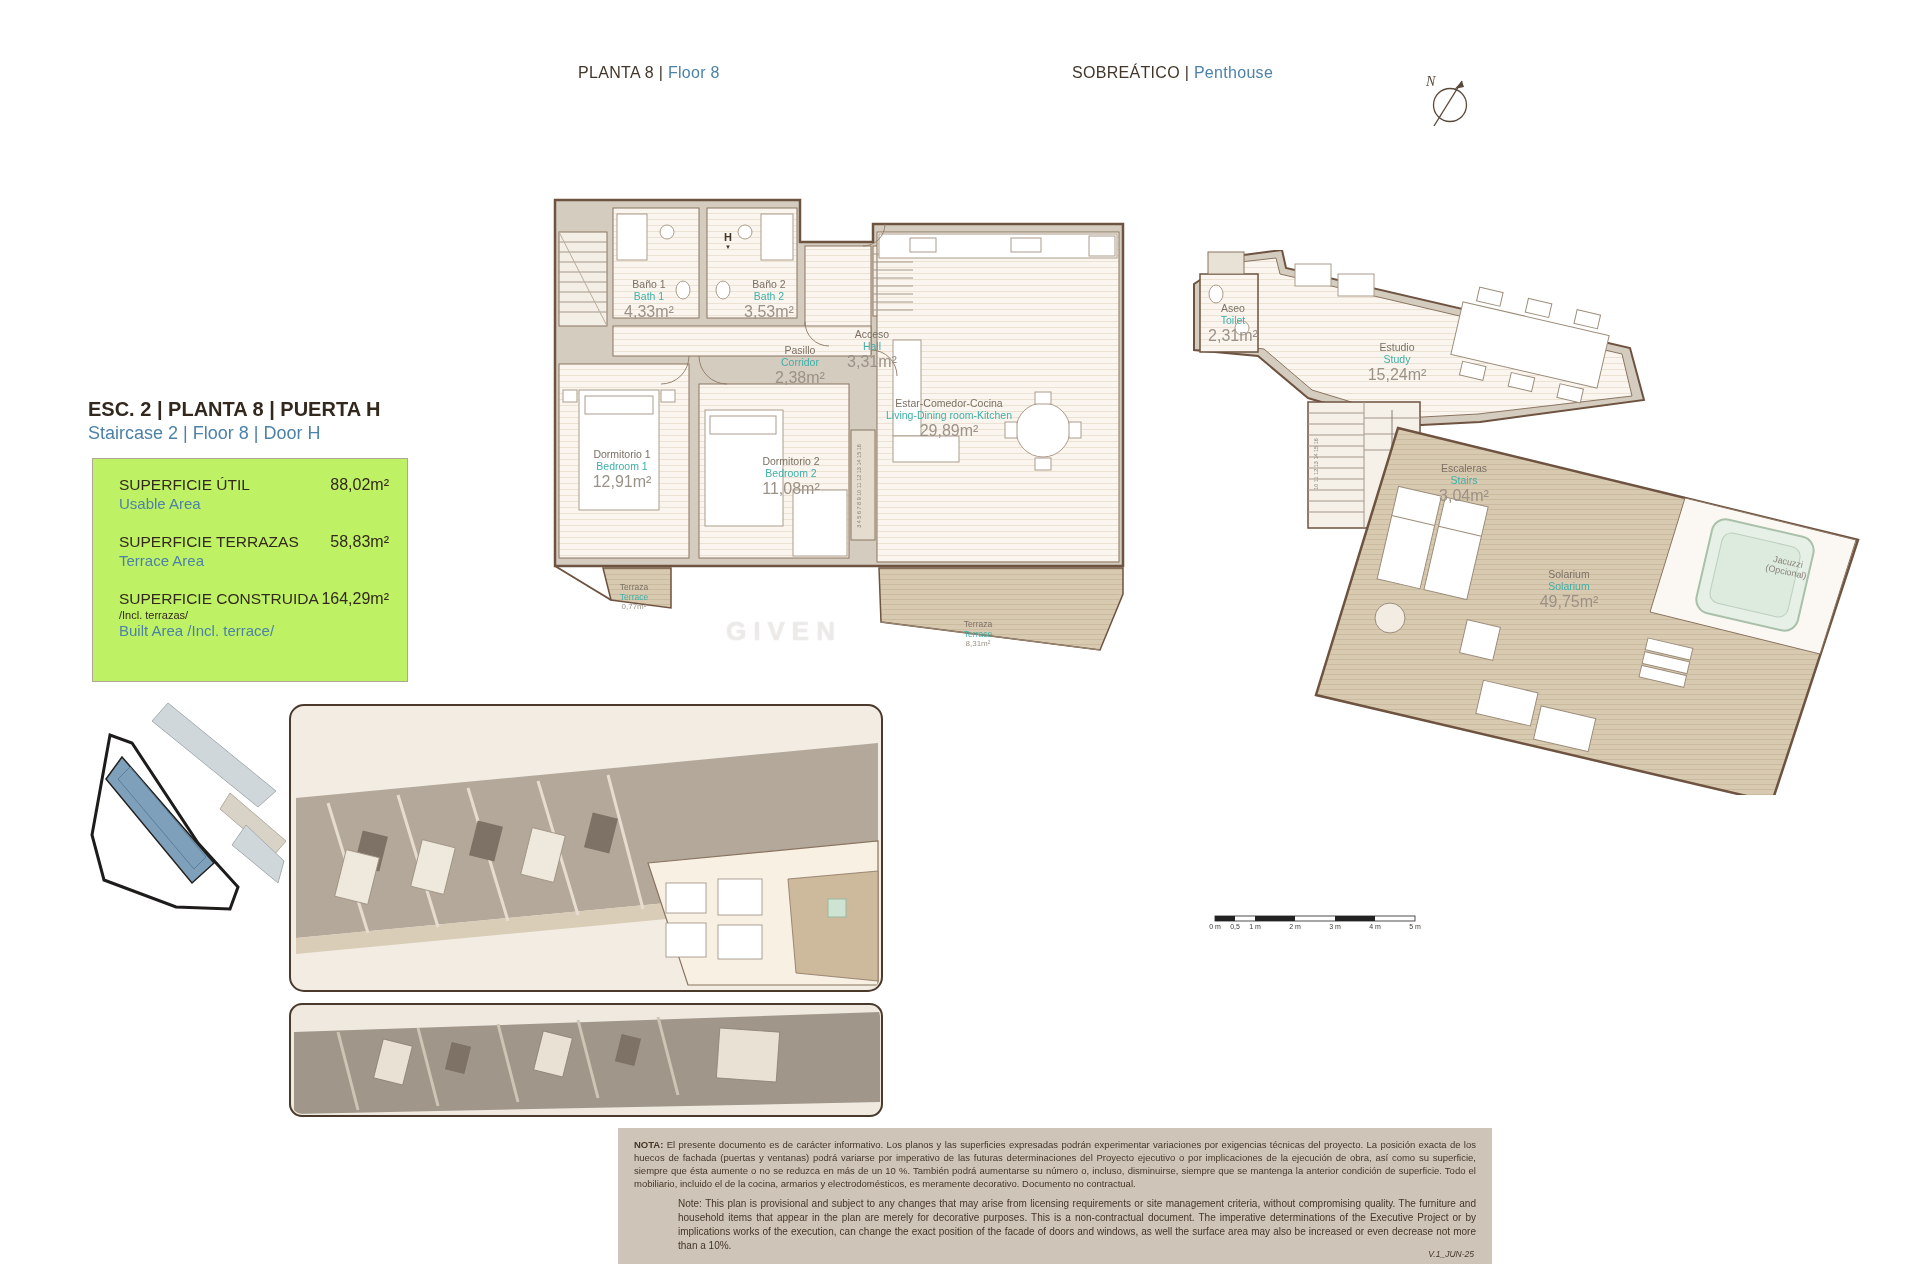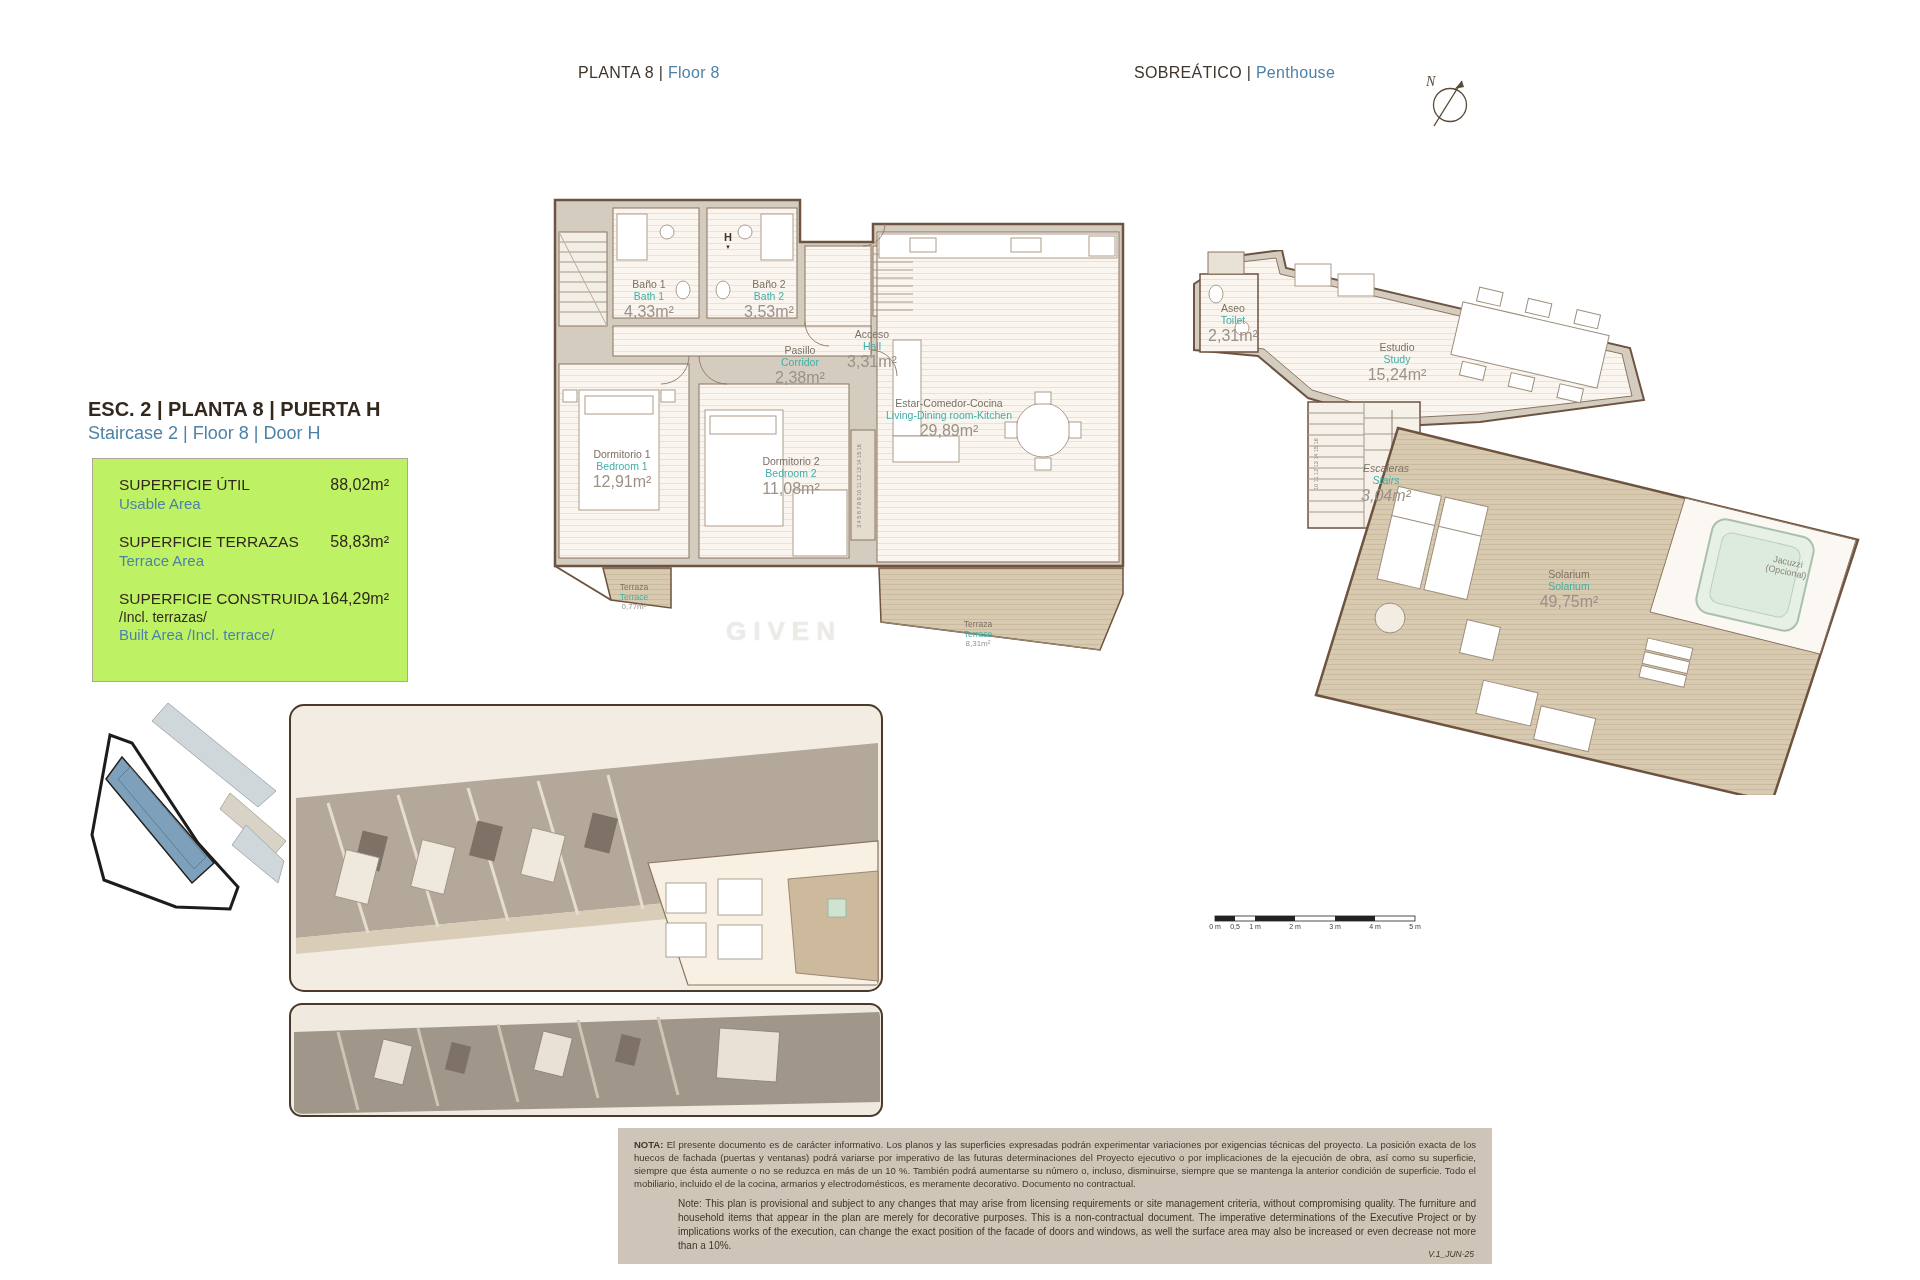--- a/index.html
+++ b/index.html
@@ -13,21 +13,21 @@
   
   .panel-title{position:absolute;left:88px;top:398px;font-size:20px;font-weight:bold;color:#33281e;white-space:nowrap;}
   .panel-sub{position:absolute;left:88px;top:423px;font-size:18px;color:#4d82a8;white-space:nowrap;}
   .area-box{position:absolute;left:92px;top:458px;width:316px;height:224px;background:#bef264;
             border:1px solid #b0a698;box-sizing:border-box;padding:17px 18px 0 26px;}
   .arow{display:flex;justify-content:space-between;align-items:baseline;}
   .arow .l{font-size:15.5px;color:#33281e;}
   .arow .v{font-size:16px;color:#33281e;}
   .asub{font-size:15px;color:#4d82a8;margin-top:1px;}
   .agap{height:21px;}
-  .aincl{font-size:14px;color:#33281e;margin-top:1px;}
+  .aincl{font-size:11px;color:#33281e;margin-top:1px;}
   
   .lbl{position:absolute;transform:translate(-50%,-50%);text-align:center;line-height:1.13;white-space:nowrap;}
   .lbl .nm{display:block;color:#7b7064;font-size:10.5px;}
   .lbl .sb{display:block;color:#3fafa8;font-size:10.5px;}
   .lbl .ar{display:block;color:#9b9187;font-size:16px;}
   .lbl.small .nm,.lbl.small .sb{font-size:8.5px;}
   .lbl.small .ar{font-size:8px;}
   .lbl.rot{transform:translate(-50%,-50%) rotate(12deg);}
   .lbl.rot .nm,.lbl.rot .sb{font-size:9px;color:#8a8078;}
   .hmark{position:absolute;left:724px;top:232px;text-align:center;line-height:1;color:#42362a;}
@@ -46,21 +46,21 @@
   b.nota{font-weight:bold;}
 </style>
 </head>
 <body>
 
 <div class="hdr" style="left:578px;top:32px;">
   <span class="dk">PLANTA 8</span>
   <span class="dk">|</span>
   <span class="bl">Floor 8</span>
 </div>
-<div class="hdr" style="left:1134px;top:32px;">
+<div class="hdr" style="left:1072px;top:32px;">
   <span class="dk">SOBREÁTICO</span>
   <span class="dk">|</span>
   <span class="bl">Penthouse</span>
 </div>
 
 <svg class="abs" style="left:1418px;top:68px;" width="60" height="65" viewBox="0 0 60 65">
   <circle cx="32" cy="37" r="16.5" fill="none" stroke="#5a4a3a" stroke-width="1.3"></circle>
   <line x1="16" y1="58" x2="44" y2="13" stroke="#5a4a3a" stroke-width="1.4"></line>
   <polygon points="44,13 36.5,21 46,19" fill="#5a4a3a"></polygon>
   <text x="8" y="18" font-family="Liberation Serif,serif" font-style="italic" font-size="14" fill="#5a4a3a">N</text>
@@ -296,21 +296,21 @@
 <div class="lbl" style="left:1233px;top:324px;">
   <span class="nm">Aseo</span>
   <span class="sb">Toilet</span>
   <span class="ar">2,31m²</span>
 </div>
 <div class="lbl" style="left:1397px;top:363px;">
   <span class="nm">Estudio</span>
   <span class="sb">Study</span>
   <span class="ar">15,24m²</span>
 </div>
-<div class="lbl" style="left:1386px;top:484px;font-style:italic;">
+<div class="lbl" style="left:1464px;top:484px;">
   <span class="nm">Escaleras</span>
   <span class="sb">Stairs</span>
   <span class="ar">3,04m²</span>
 </div>
 <div class="lbl" style="left:1569px;top:590px;">
   <span class="nm">Solarium</span>
   <span class="sb">Solarium</span>
   <span class="ar">49,75m²</span>
 </div>
 <div class="lbl rot" style="left:1787px;top:567px;">

